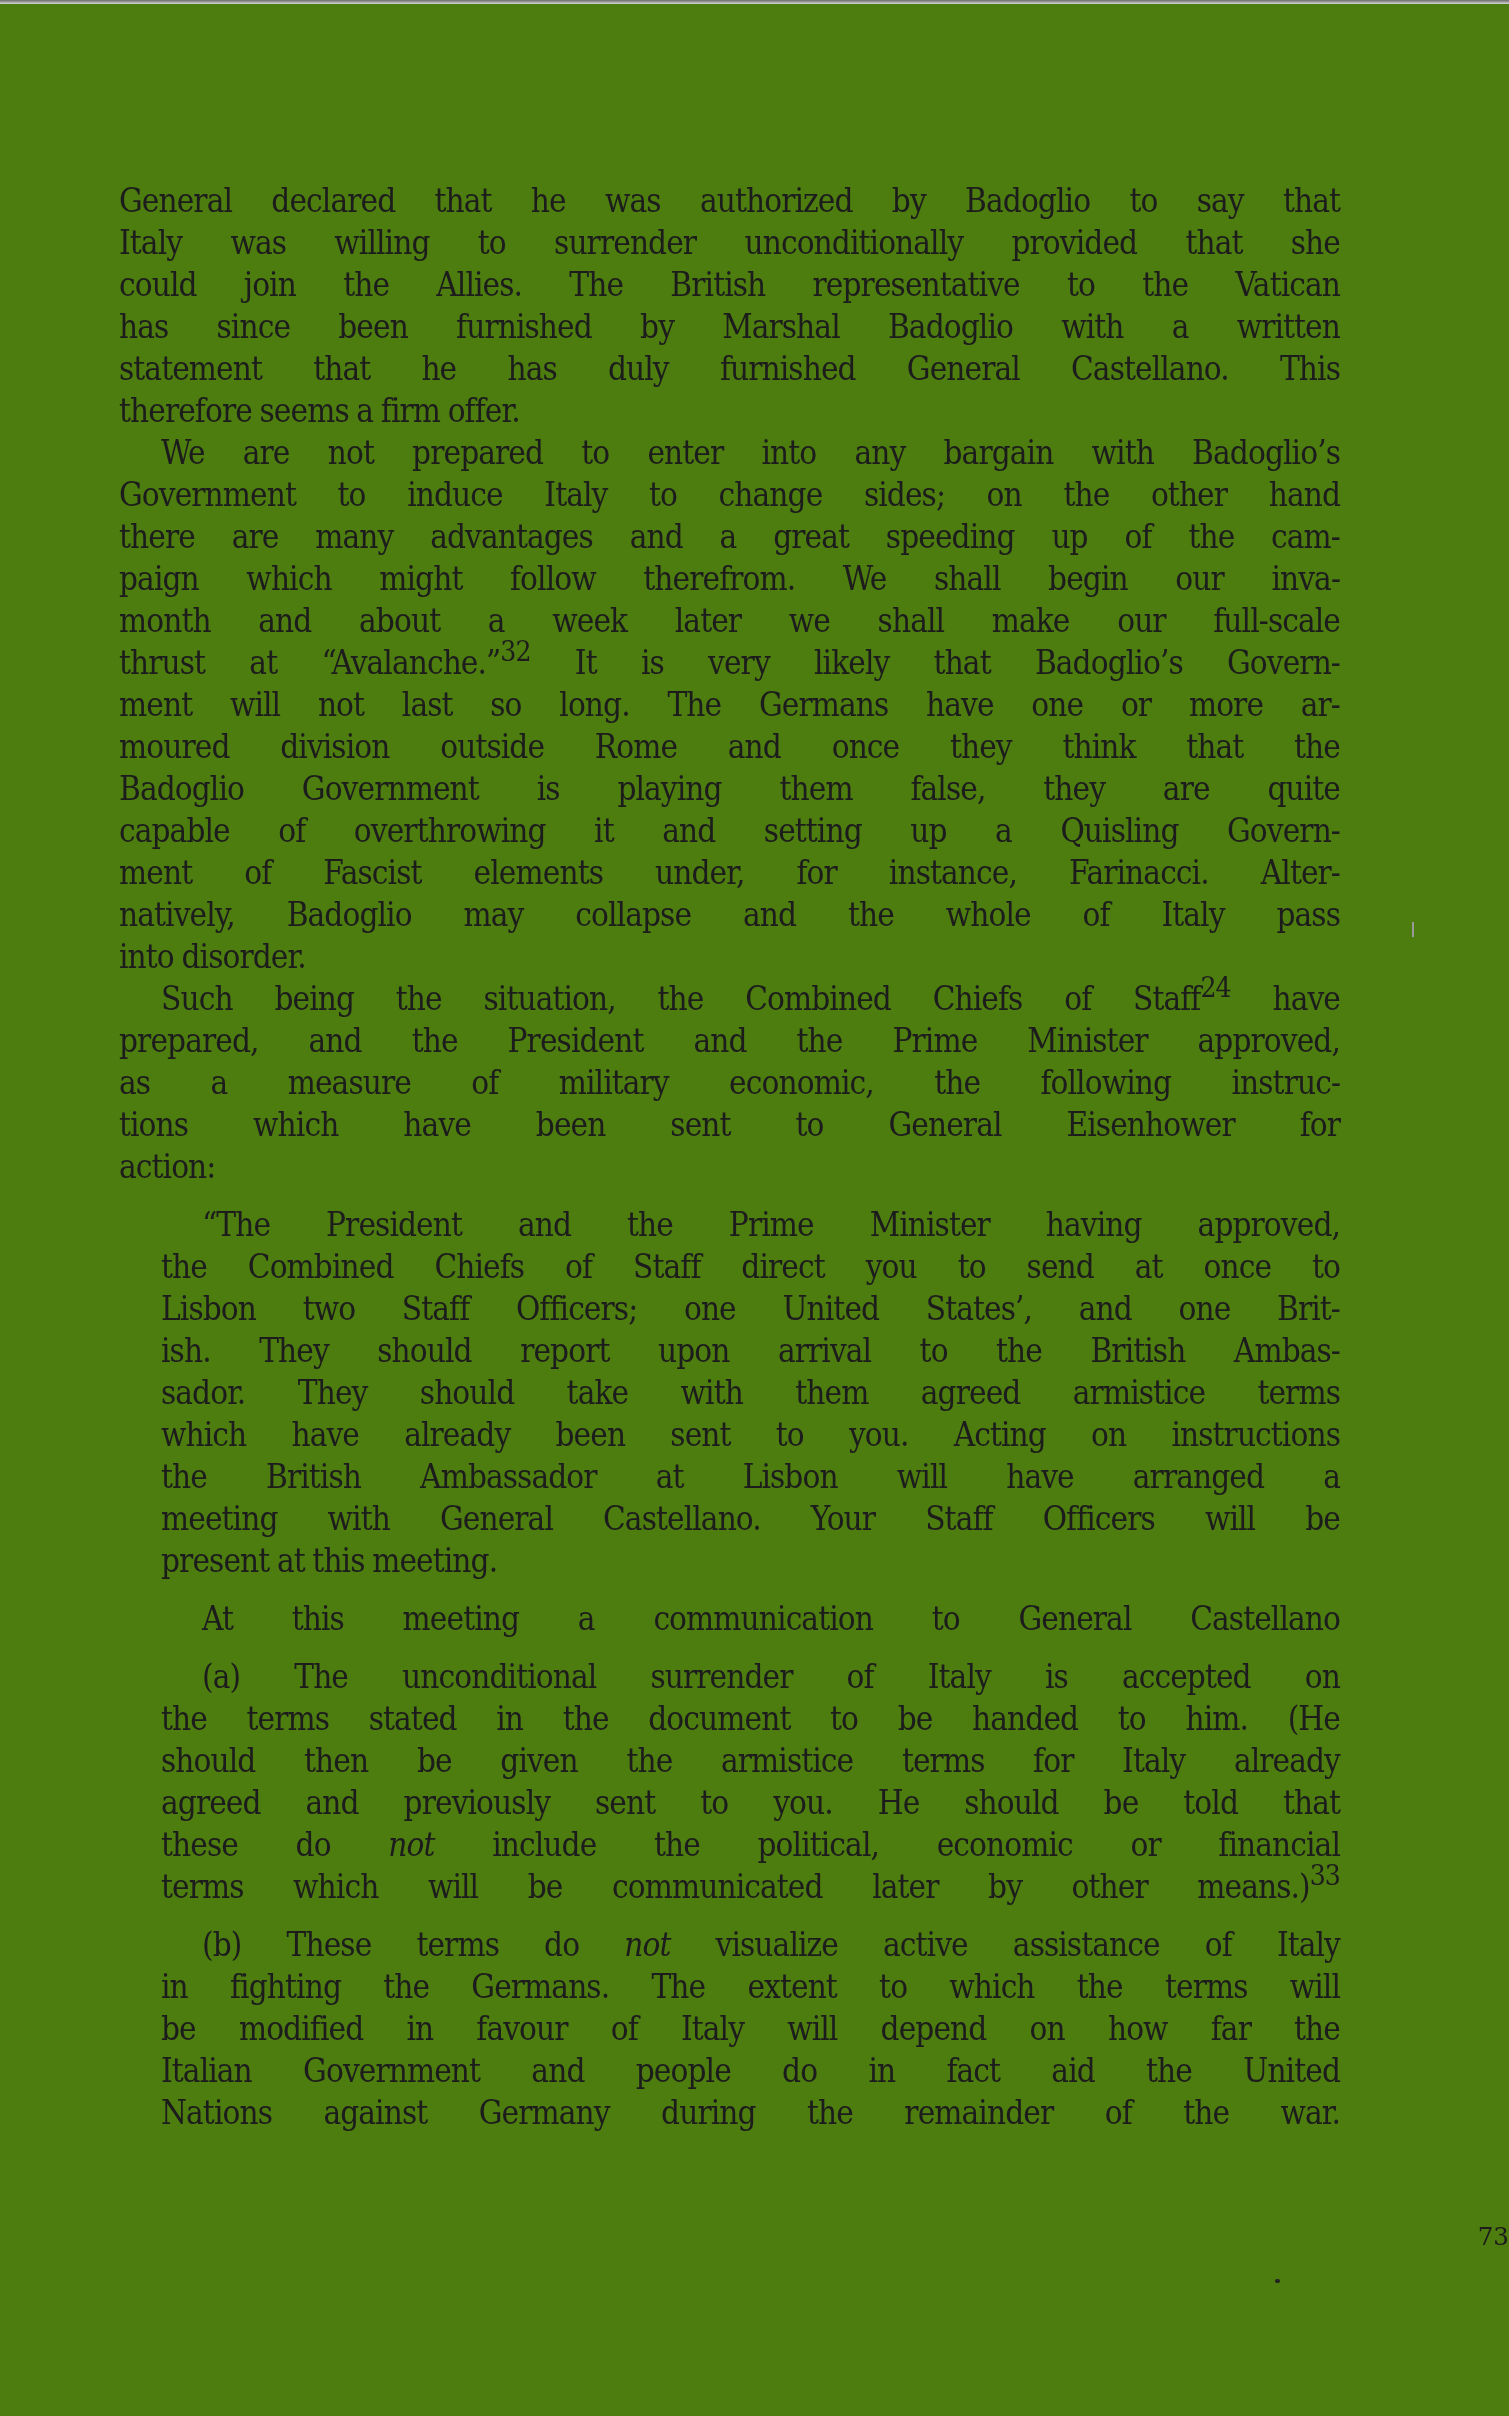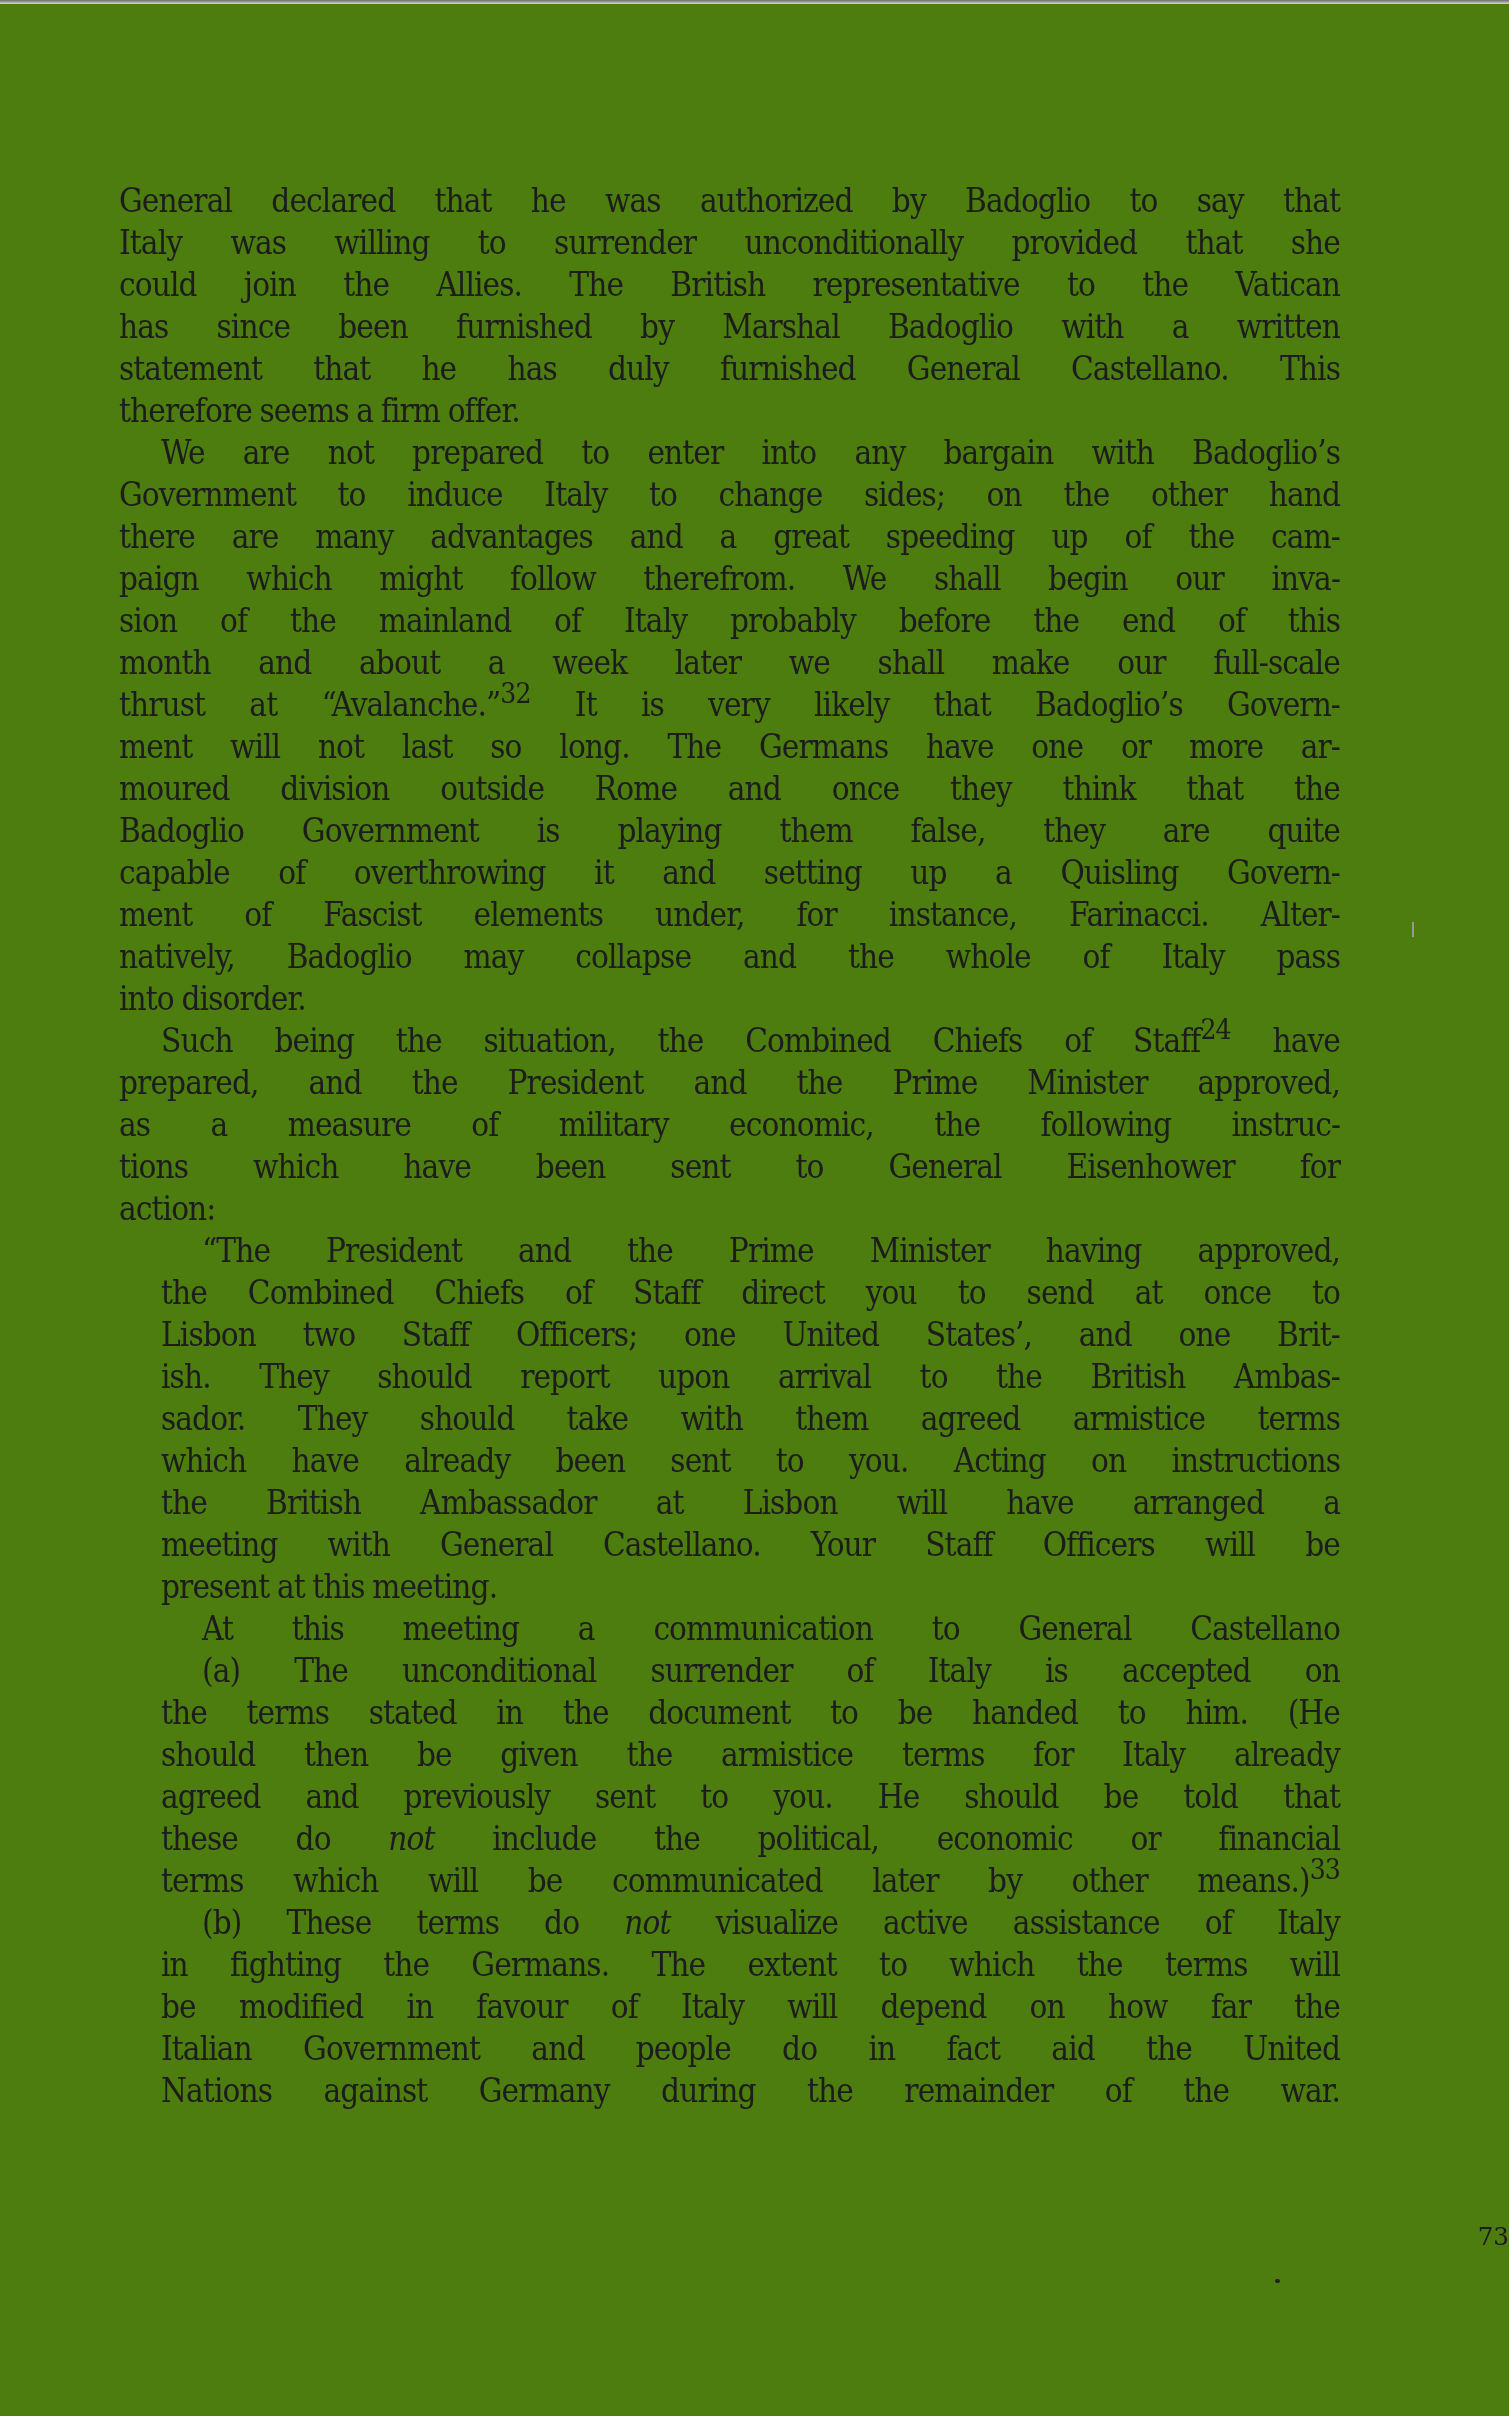--- a/index.html
+++ b/index.html
@@ -44,21 +44,21 @@
     text-align: justify;
     text-align-last: justify;
     font-stretch: condensed;
   }
   .line.last {
     text-align: left;
     text-align-last: left;
   }
   .line.indent { padding-left: 42px; }
   .line.quote  { padding-left: 42px; }
-  .line.quote.indent { padding-left: 83px; }
+  .line.quote.indent { padding-left: 83px; margin-top: 16px; }
   .line sup {
     font-size: 28px;
     line-height: 0;
     vertical-align: 13.2px;
   }
   .line em { font-style: italic; }
   .page-number {
     position: absolute;
     left: 0;
     width: 1509px;
@@ -95,21 +95,20 @@
       <span class="line">has since been furnished by Marshal Badoglio with a written</span>
       <span class="line">statement that he has duly furnished General Castellano. This</span>
       <span class="line last">therefore seems a firm offer.</span>
     </div>
 
     <div>
       <span class="line indent">We are not prepared to enter into any bargain with Badoglio’s</span>
       <span class="line">Government to induce Italy to change sides; on the other hand</span>
       <span class="line">there are many advantages and a great speeding up of the cam-</span>
       <span class="line">paign which might follow therefrom. We shall begin our inva-</span>
-      <span class="line">sion of the mainland of Italy probably before the end of this</span>
       <span class="line">month and about a week later we shall make our full-scale</span>
       <span class="line"><span>thrust at “Avalanche.”</span><sup>32</sup> <span>It is very likely that Badoglio’s Govern-</span></span>
       <span class="line">ment will not last so long. The Germans have one or more ar-</span>
       <span class="line">moured division outside Rome and once they think that the</span>
       <span class="line">Badoglio Government is playing them false, they are quite</span>
       <span class="line">capable of overthrowing it and setting up a Quisling Govern-</span>
       <span class="line">ment of Fascist elements under, for instance, Farinacci. Alter-</span>
       <span class="line">natively, Badoglio may collapse and the whole of Italy pass</span>
       <span class="line last">into disorder.</span>
     </div>

